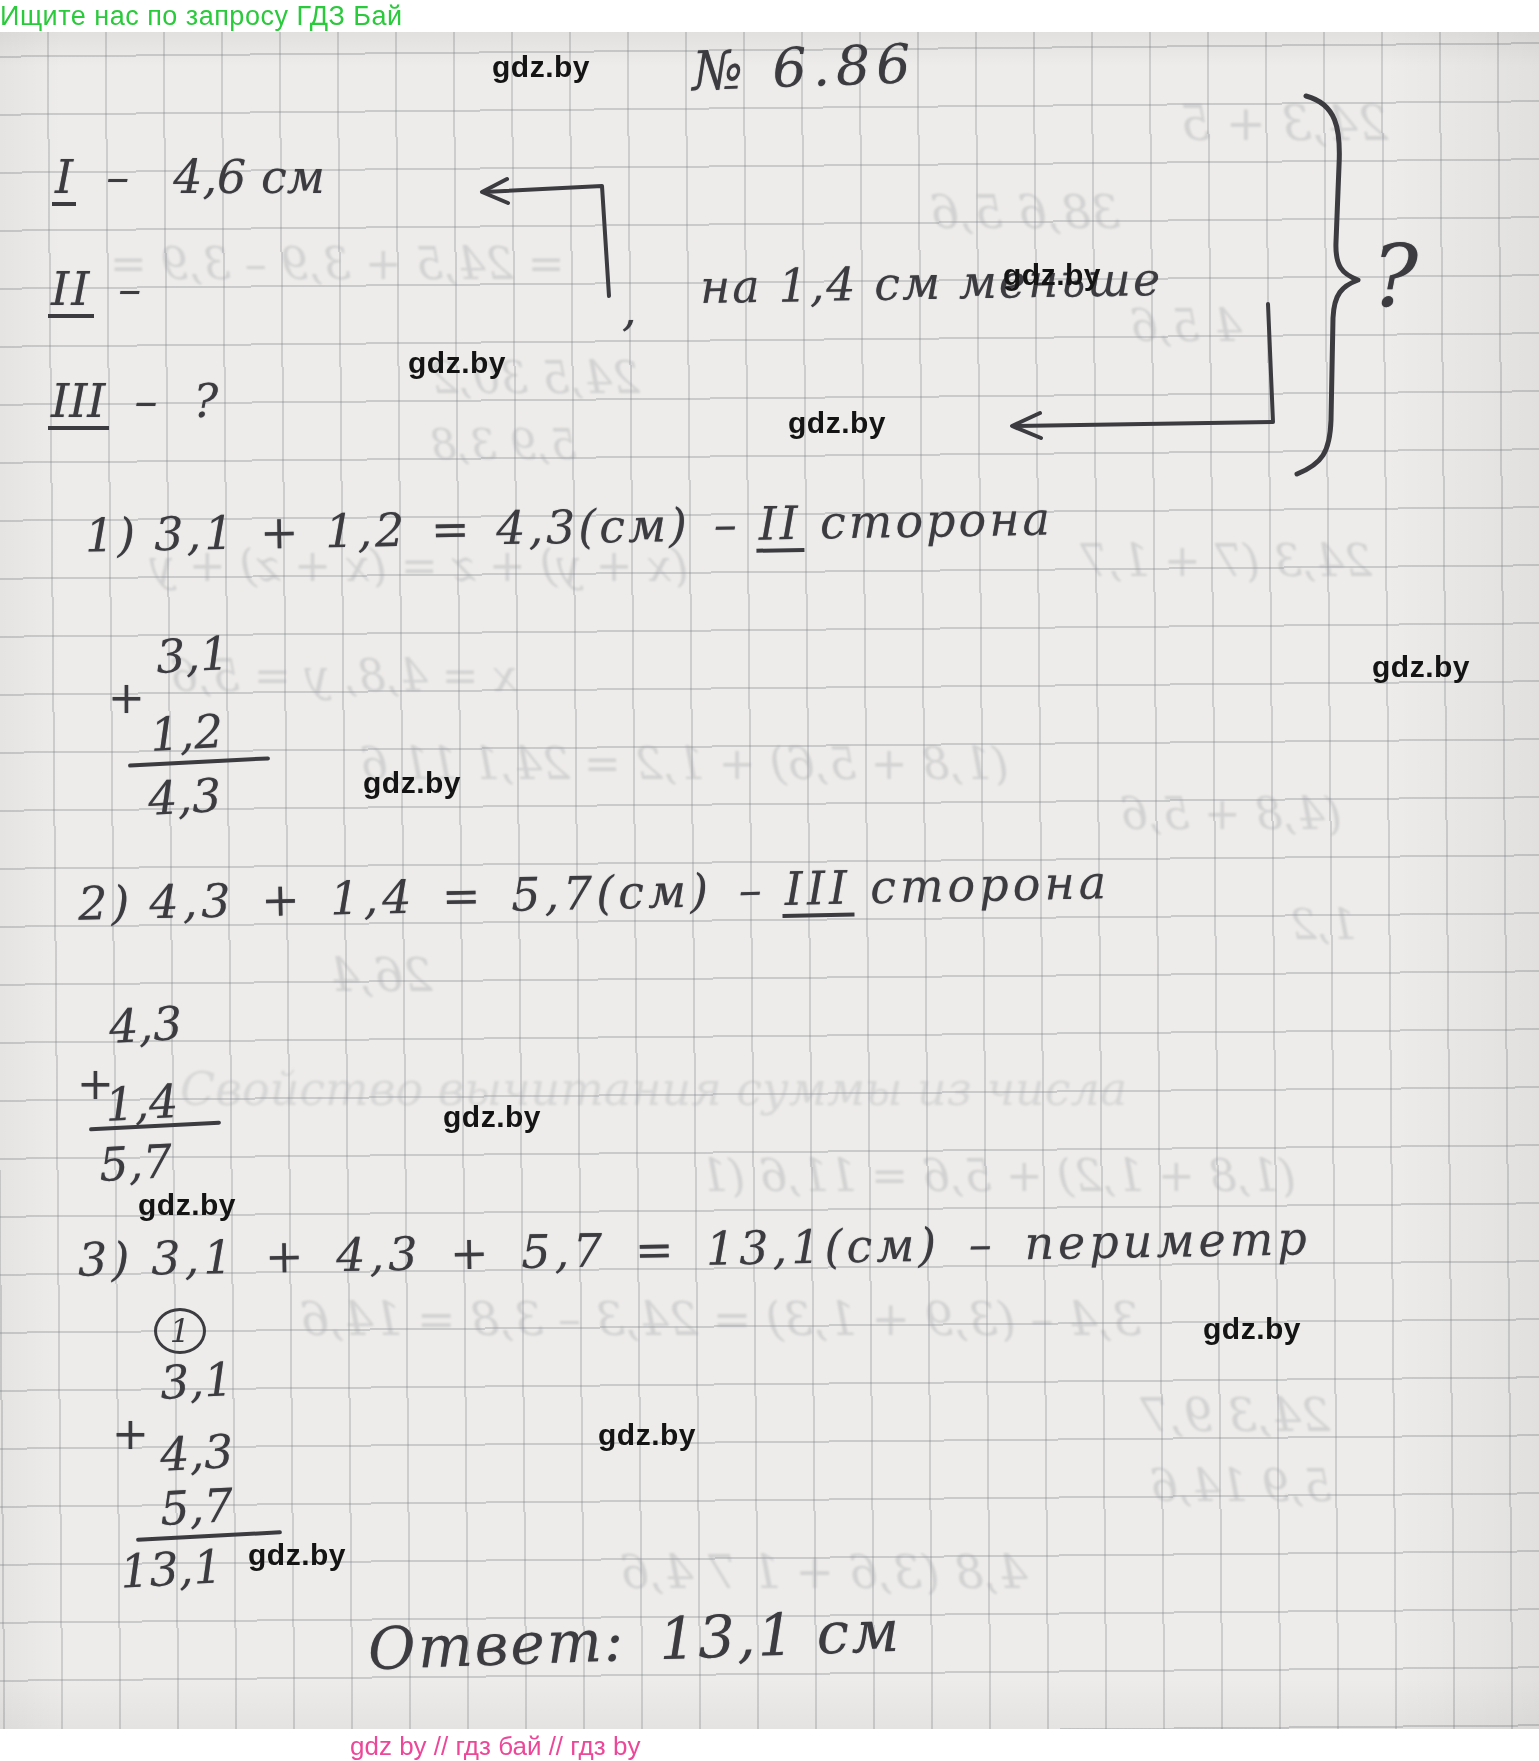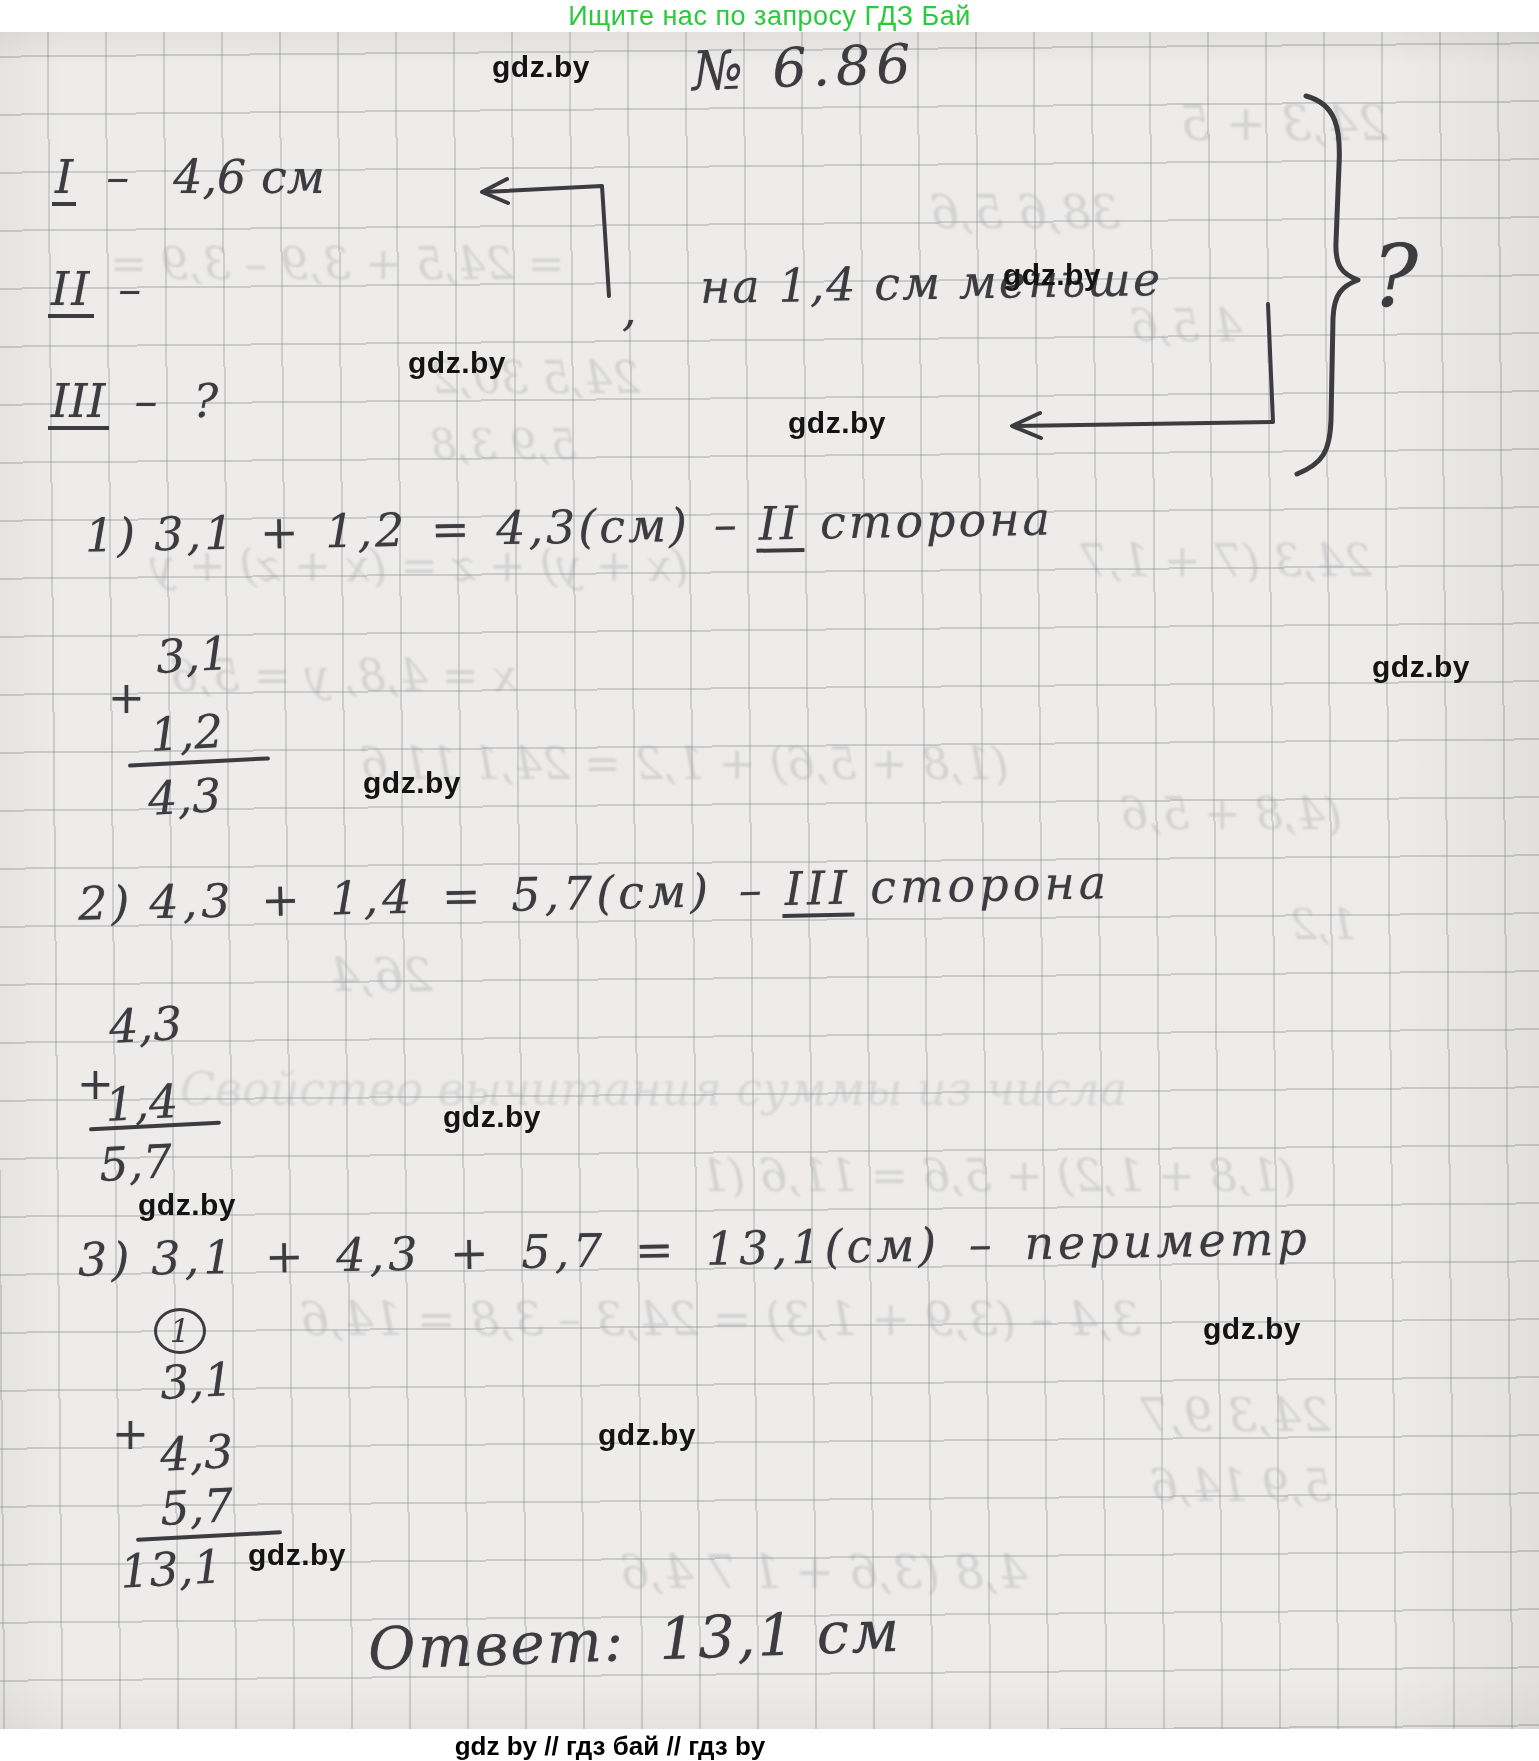--- a/index.html
+++ b/index.html
@@ -2,25 +2,25 @@
 <html><head>
 <meta charset="utf-8">
 <style>
   html,body{margin:0;padding:0;}
   body{width:1539px;height:1761px;background:#ffffff;overflow:hidden;
        font-family:"Liberation Sans",sans-serif;}
   .page{position:relative;width:1539px;height:1761px;background:#ffffff;}
 
   
   .topbar{position:absolute;left:0;top:0;width:100%;height:32px;background:#ffffff;z-index:30;}
-  .promo{position:absolute;left:0;top:1px;width:100%;text-align:center;
+  .promo{position:absolute;left:0;top:1px;width:100%;
          font-size:27px;font-weight:500;color:#2bc93c;letter-spacing:.5px;}
   .bottombar{position:absolute;left:0;top:1729px;width:100%;height:32px;background:#ffffff;z-index:30;}
-  .footer-txt{position:absolute;left:350px;top:2px;width:520px;text-align:center;
-              font-size:26px;font-weight:700;color:#000000;}
+  .footer-txt{position:absolute;left:350px;top:2px;width:520px;
+              font-size:26px;font-weight:400;color:#ec4899;}
 
   
   .paper{position:absolute;left:0;top:32px;width:1539px;height:1697px;
          background:#edecea;overflow:hidden;z-index:1;}
   .gridlines{position:absolute;left:-60px;top:-60px;right:-60px;bottom:-60px;
     background-image:
       repeating-linear-gradient(0deg,transparent 0 56px,rgba(128,133,138,.33) 56px 58px),
       repeating-linear-gradient(90deg,transparent 0 56px,rgba(128,133,138,.30) 56px 58px);
     transform:rotate(-0.5deg);}
   .paper-shade{position:absolute;inset:0;

